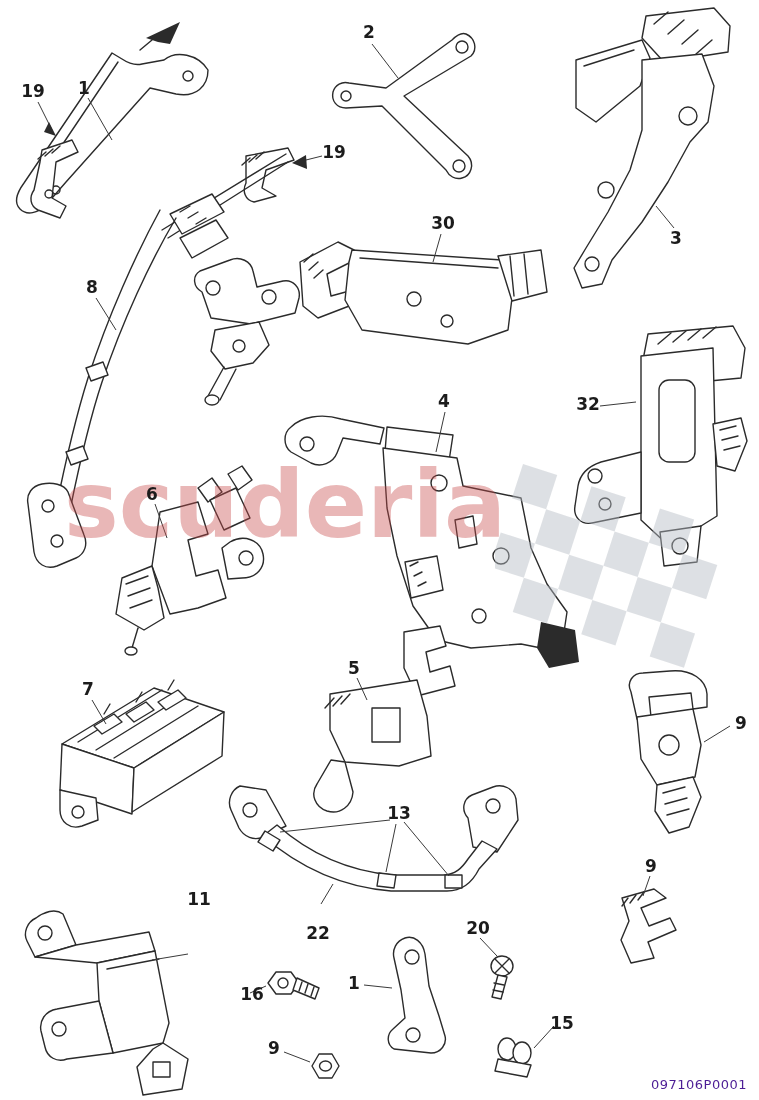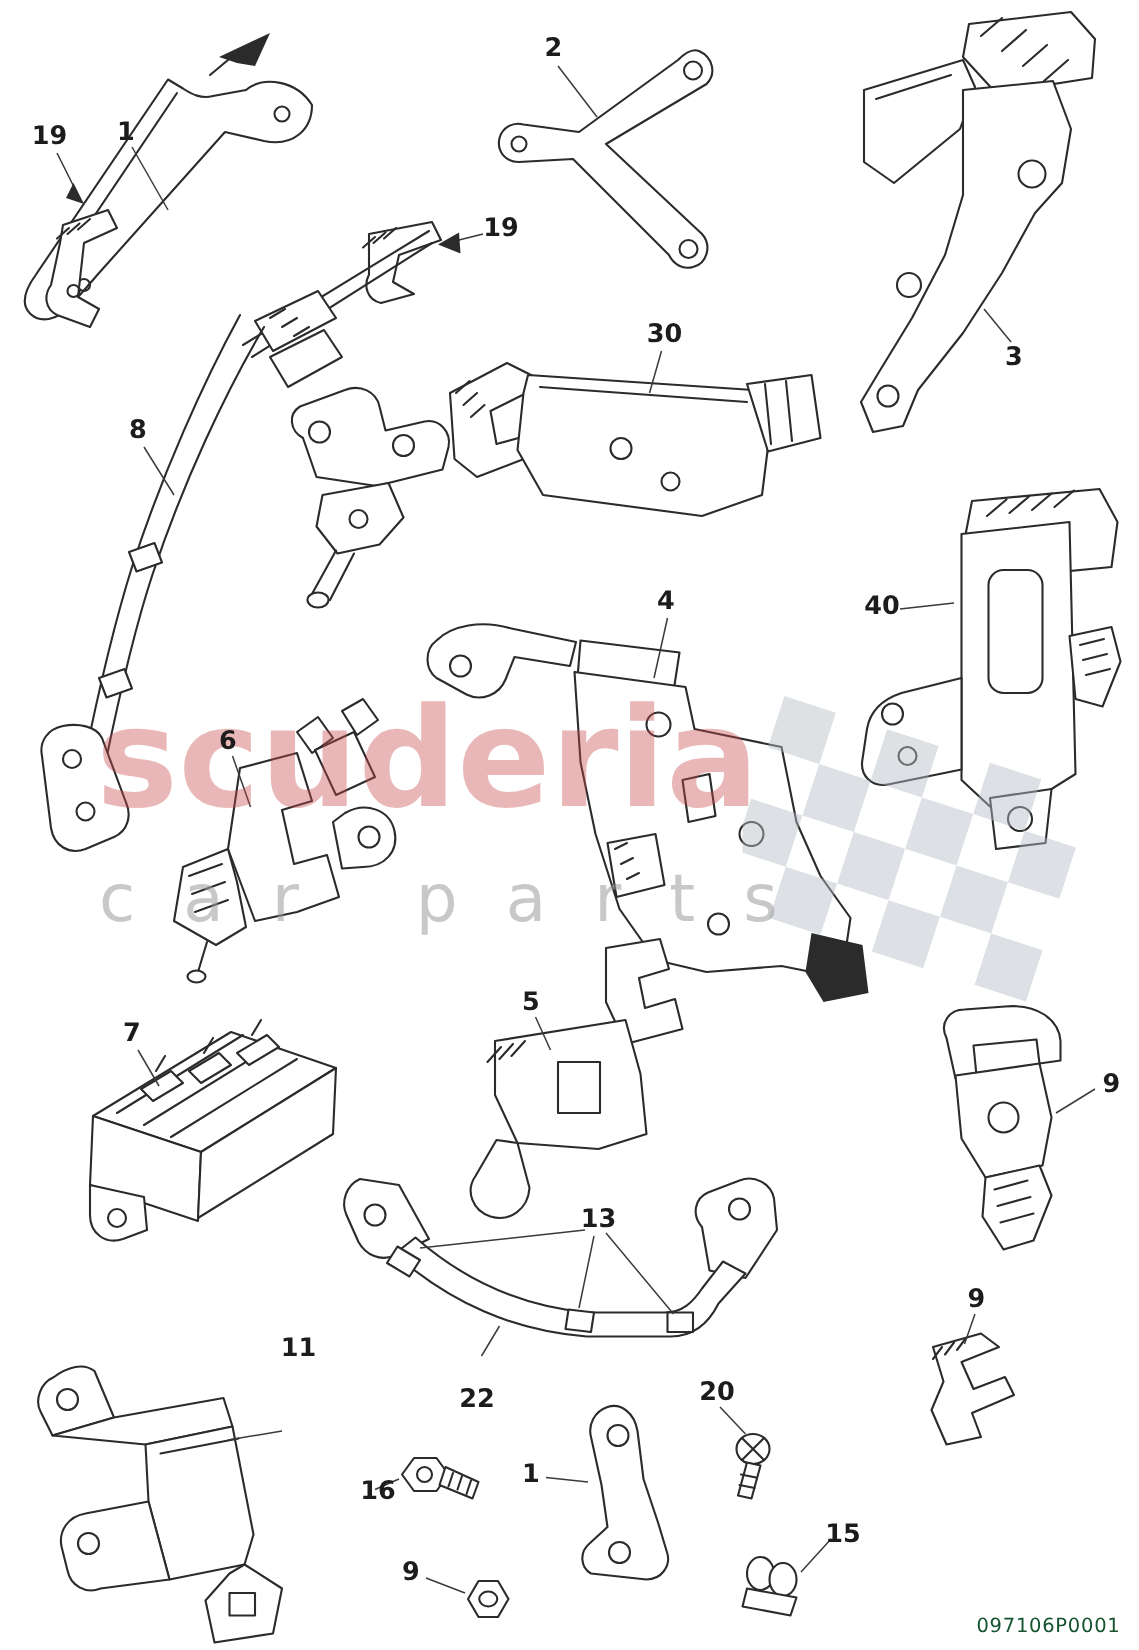--- a/index.html
+++ b/index.html
@@ -22,21 +22,21 @@
     position:absolute; left:66px; top:578px; z-index:3; pointer-events:none;
     font-weight:400; font-size:44px; line-height:1; color:rgba(155,155,155,0.55);
     letter-spacing:32px; white-space:nowrap;
   }
   .callout {
     position:absolute; transform:translate(-50%,-50%); z-index:5;
     font-weight:700; font-size:17px; color:#1c1c1c; white-space:nowrap;
   }
   .part-code {
     position:absolute; right:12px; bottom:8px; z-index:5;
-    font-size:13px; color:#14532d; letter-spacing:0.5px;
+    font-size:13px; color:#4c1d95; letter-spacing:0.5px;
   }
 </style>
 </head>
 <body>
 
 <div class="stage">
 
   <svg class="art" width="759" height="1100" viewBox="0 0 759 1100" xmlns="http://www.w3.org/2000/svg">
 
     <g>
@@ -274,31 +274,30 @@
       <rect x="0" y="72" width="36" height="36"></rect>
         <rect x="72" y="72" width="36" height="36"></rect>
         <rect x="144" y="72" width="36" height="36"></rect>
       <rect x="36" y="108" width="36" height="36"></rect>
         <rect x="108" y="108" width="36" height="36"></rect>
         <rect x="180" y="108" width="36" height="36"></rect>
     </g>
   </svg>
 
   <div class="wm-red">scuderia</div>
-  <div class="wm-gray">car parts</div>
 
   <div class="callout" style="left:33px;  top:91px">19</div>
   <div class="callout" style="left:84px;  top:88px">1</div>
   <div class="callout" style="left:369px; top:32px">2</div>
   <div class="callout" style="left:676px; top:238px">3</div>
   <div class="callout" style="left:334px; top:152px">19</div>
   <div class="callout" style="left:443px; top:223px">30</div>
   <div class="callout" style="left:92px;  top:287px">8</div>
   <div class="callout" style="left:444px; top:401px">4</div>
-  <div class="callout" style="left:588px; top:404px">40</div>
+  <div class="callout" style="left:588px; top:404px">32</div>
   <div class="callout" style="left:152px; top:494px">6</div>
   <div class="callout" style="left:88px;  top:689px">7</div>
   <div class="callout" style="left:354px; top:668px">5</div>
   <div class="callout" style="left:741px; top:723px">9</div>
   <div class="callout" style="left:399px; top:813px">13</div>
   <div class="callout" style="left:651px; top:866px">9</div>
   <div class="callout" style="left:318px; top:933px">22</div>
   <div class="callout" style="left:199px; top:899px">11</div>
   <div class="callout" style="left:252px; top:994px">16</div>
   <div class="callout" style="left:354px; top:983px">1</div>

